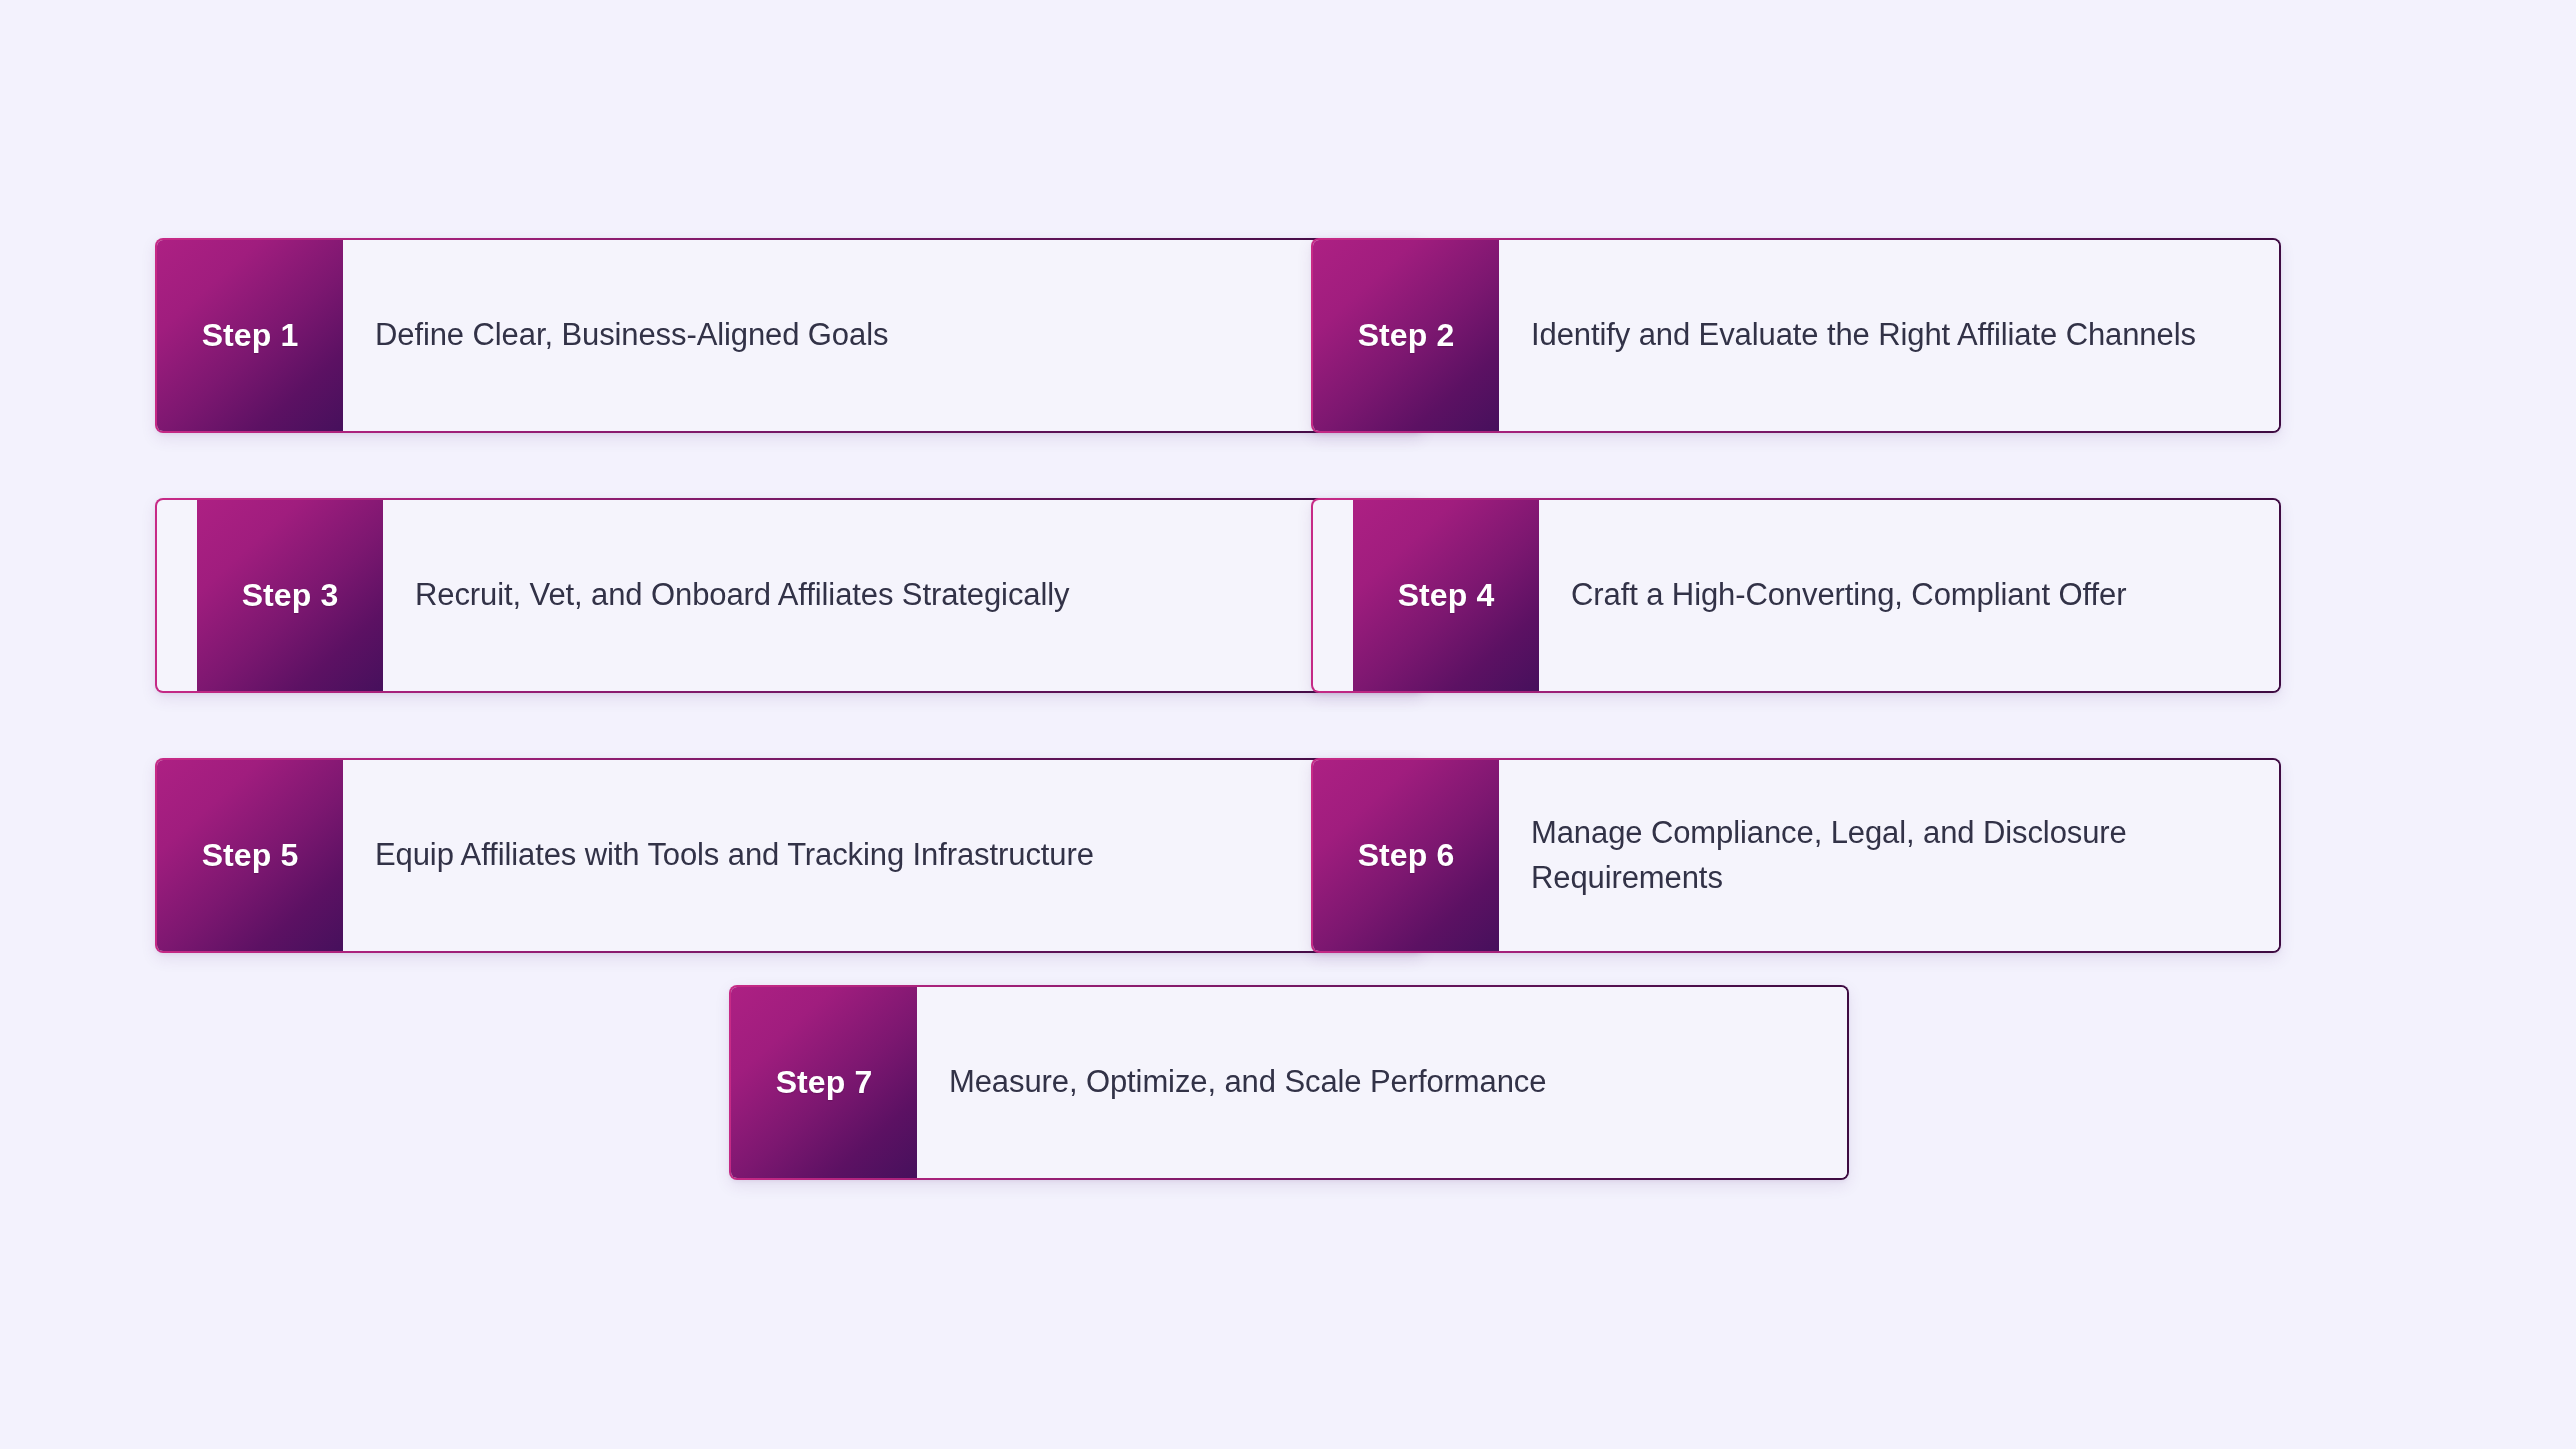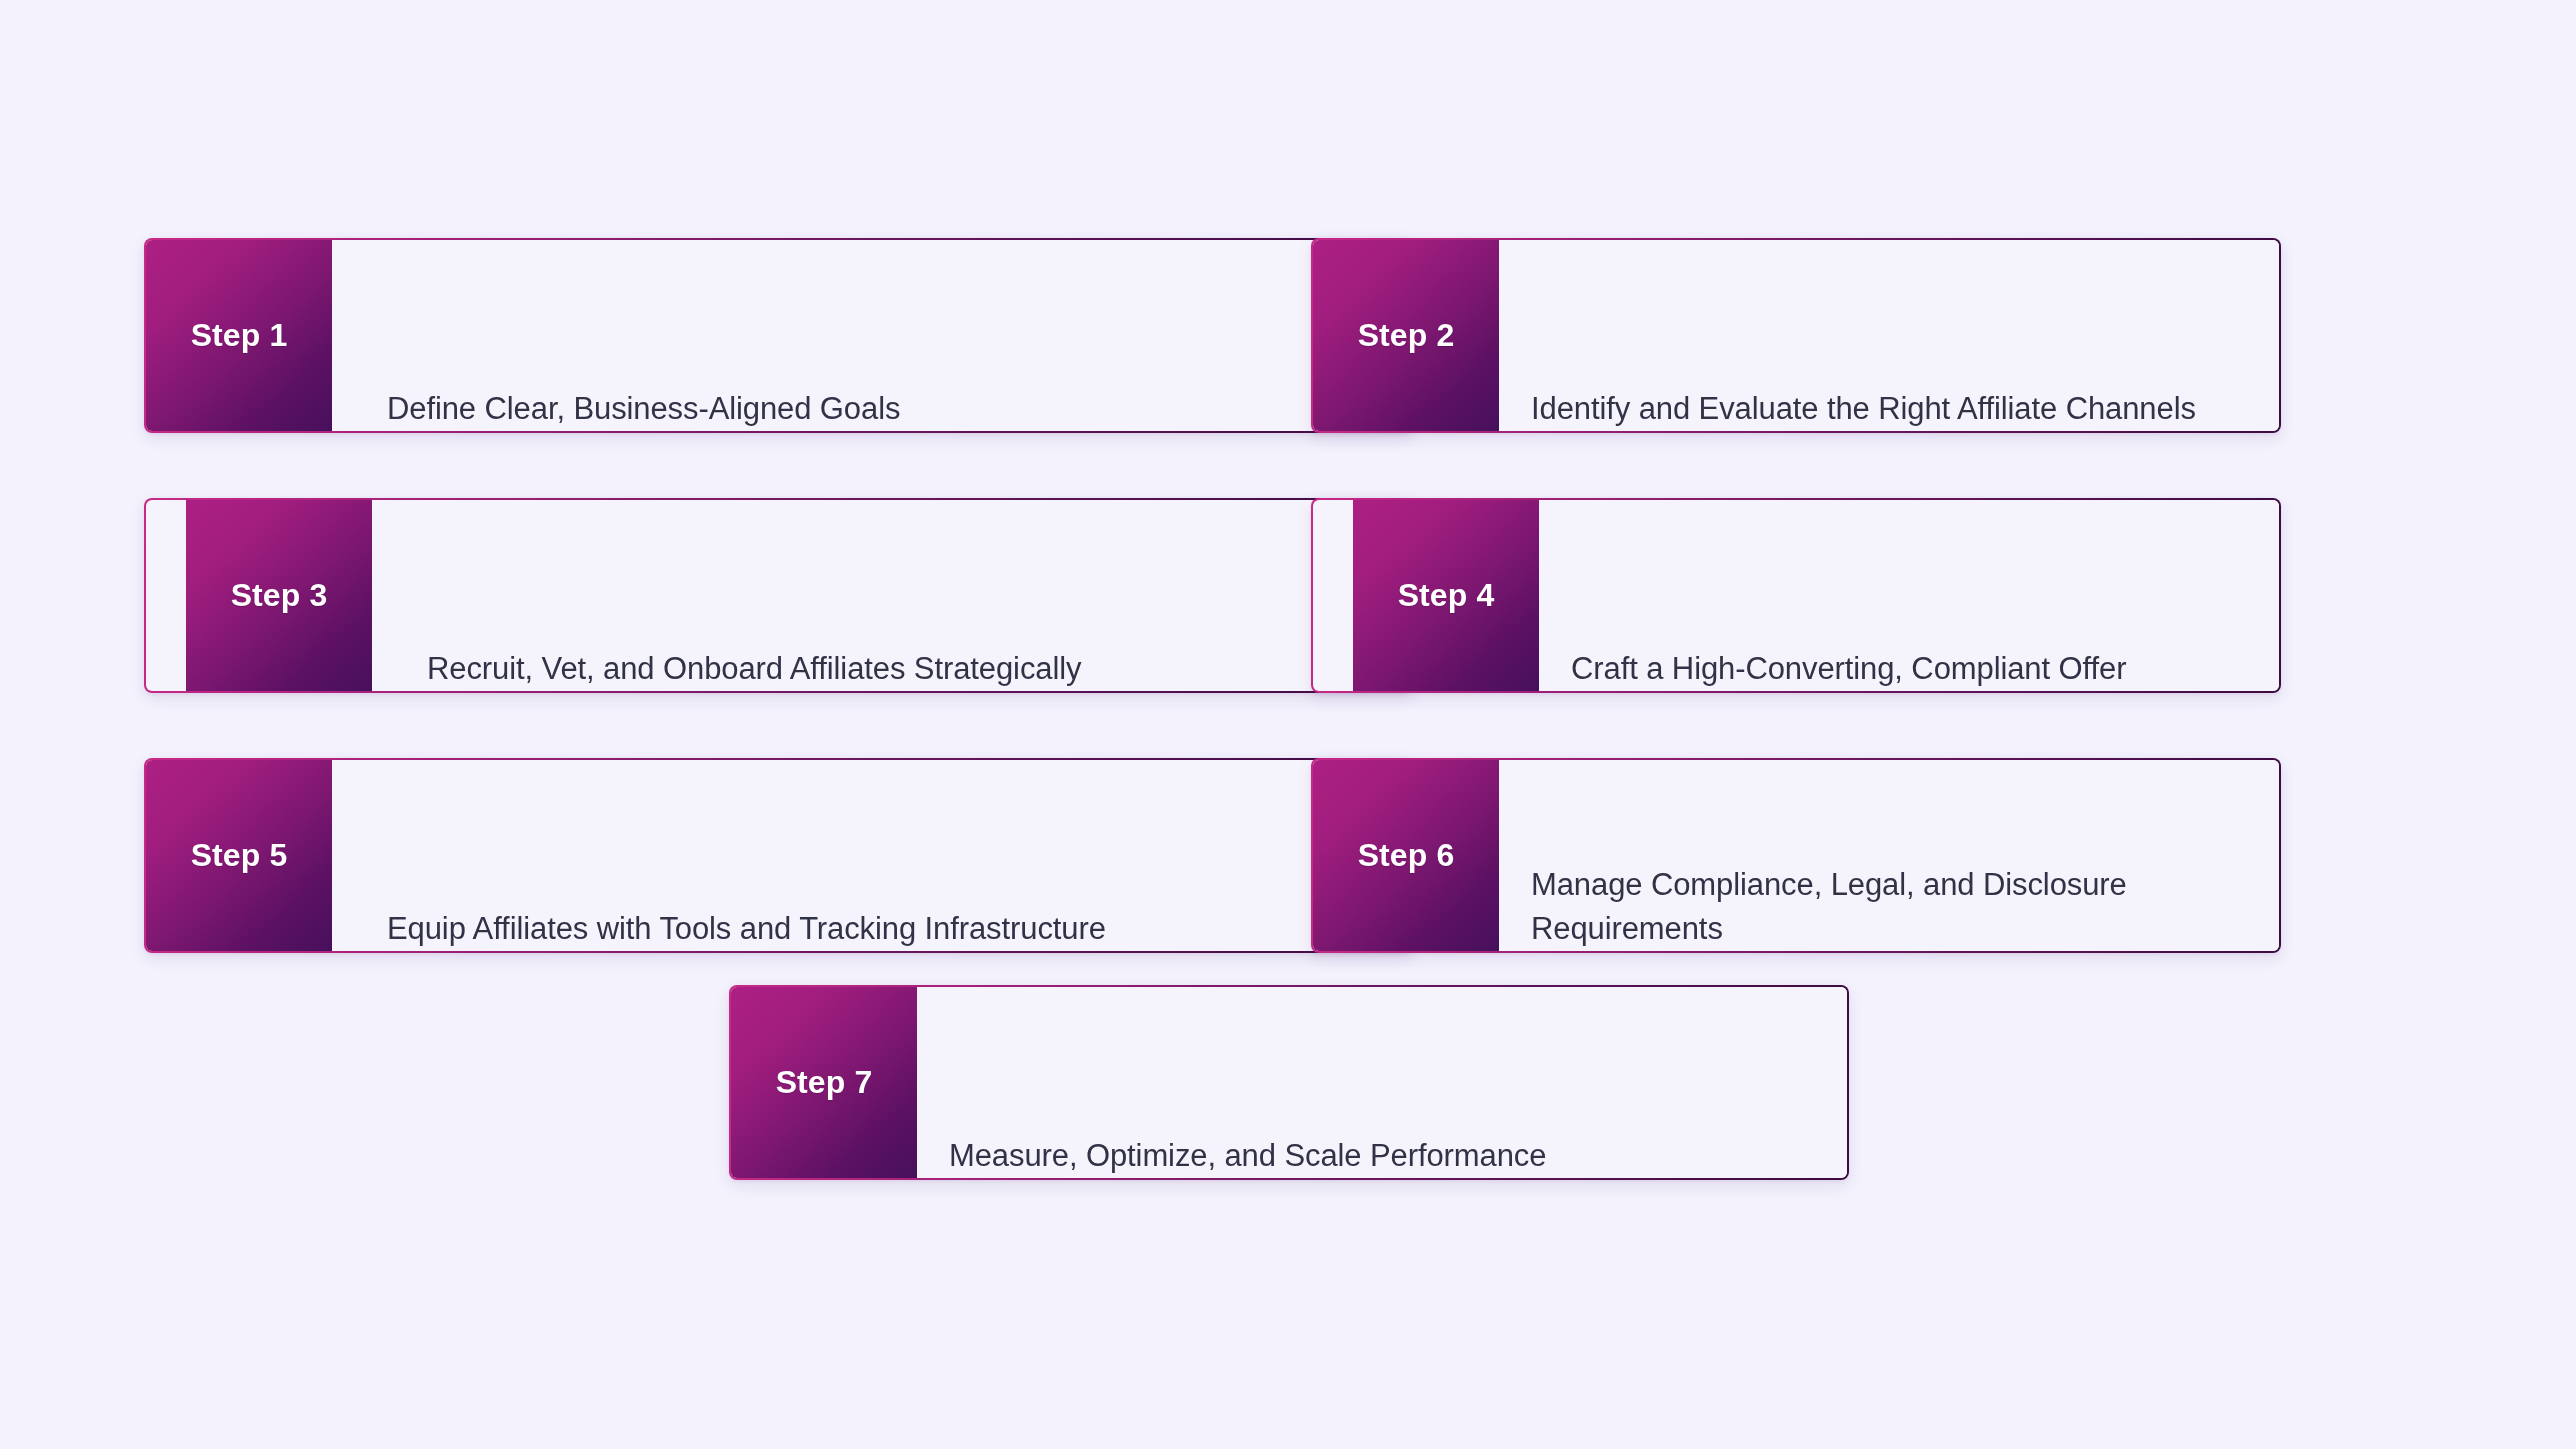--- a/index.html
+++ b/index.html
@@ -58,36 +58,36 @@
     font-weight: 700;
     letter-spacing: 0.1px;
     white-space: nowrap;
     text-shadow: 0 0.6px 1.2px rgba(0,0,0,0.18);
   }
 
   
   .card-body {
     flex: 1 1 auto;
     display: flex;
-    align-items: flex-end;
+    align-items: center;
     padding: 0 32px 0 32px;
     background: #f5f4fc;
   }
 
   .card-title {
     color: #323247;
     font-size: 31px;
     font-weight: 500;
     line-height: 1.42;
     letter-spacing: -0.1px;
     max-width: 759px;
   }
 
   
-  .col-left  { left: 144px;  width: 1268px; gap: 23px; }
+  .col-left  { left: 155px;  width: 1268px; }
   .col-right { left: 1311px; width: 970px; }
   .row-1 { top: 238px; }
   .row-2 { top: 498px; padding-left: 40px; }
   .row-3 { top: 758px; }
   .row-4 { top: 985px; left: 729px; width: 1120px; }
 </style>
 </head>
 <body>
 
 <div class="board">

